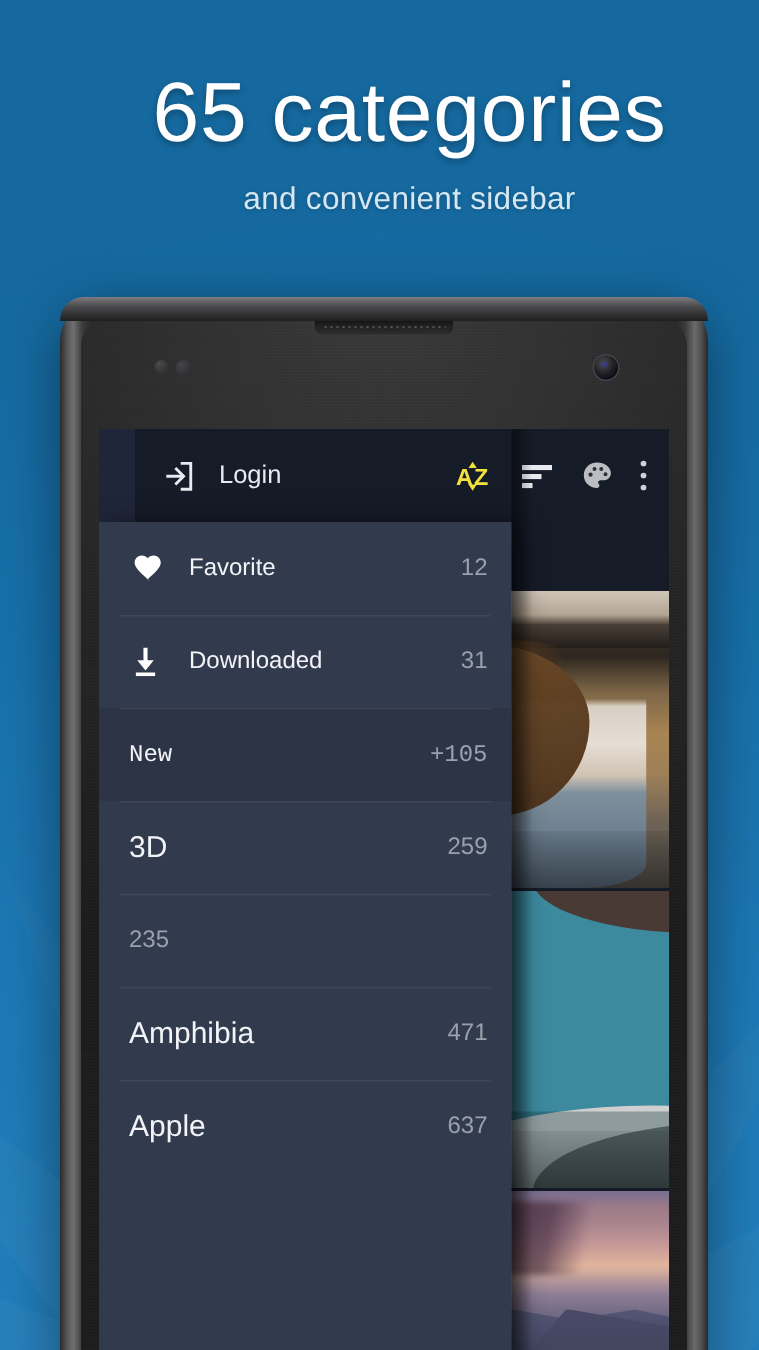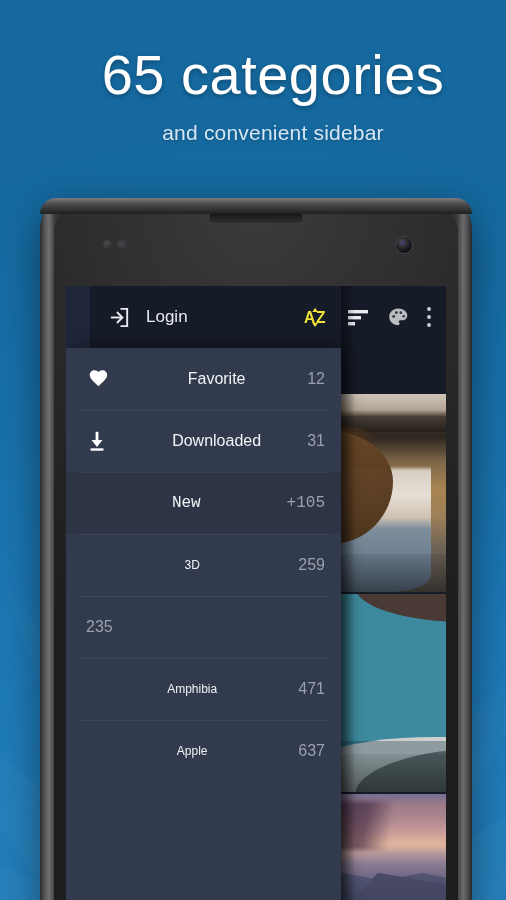--- a/index.html
+++ b/index.html
@@ -201,28 +201,27 @@
 
   
   .drawer {
     position:absolute; left:0; top:62px; bottom:0; width:275px;
     background:#323a4d; z-index:32;
     box-shadow:6px 0 16px rgba(0,0,0,.45);
   }
   .row {
     position:relative; height:62px; display:flex; align-items:center;
     padding:0 16px 0 20px;
-    text-align:center;
   }
   .row + .row::before {
     content:""; position:absolute; left:14px; right:14px; top:0; height:1px;
     background:rgba(255,255,255,.065);
   }
   .row .ico { width:26px; margin-right:14px; display:flex; align-items:center; }
-  .row .name { color:#f1f3f6; font-size:12px; flex:1; }
+  .row .name { color:#f1f3f6; font-size:20px; flex:1; }
   .row .count { color:#9aa1ae; font-size:16px; }
   .row.has-icon .name { font-size:16px; }
   .row.section { background:#2d3445;font-family:Liberation Mono, monospace; }
   .row.section .name { font-size:16px; }
 
   
   .drawer-shadow {
     position:absolute; left:275px; top:0; bottom:0; width:14px; z-index:31;
     background:linear-gradient(to right, rgba(0,0,0,.45), rgba(0,0,0,0));
   }

